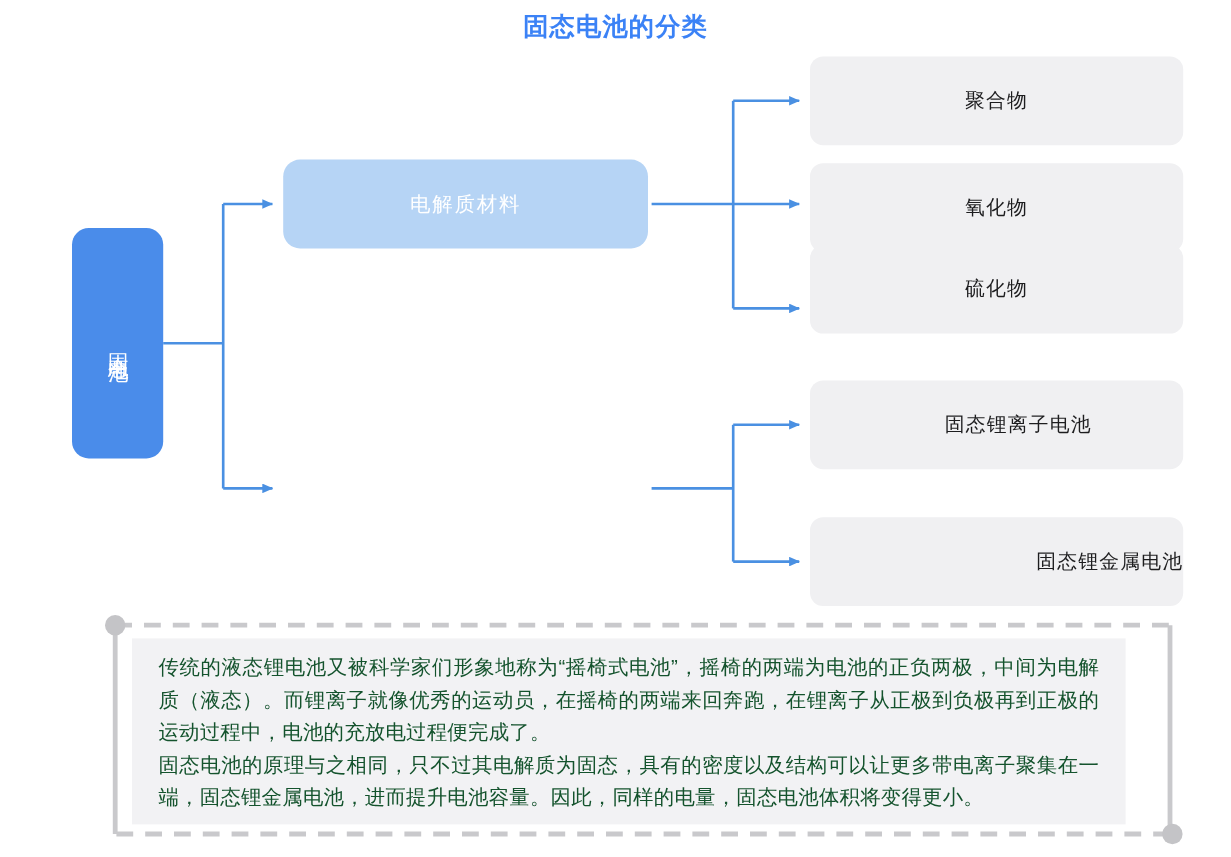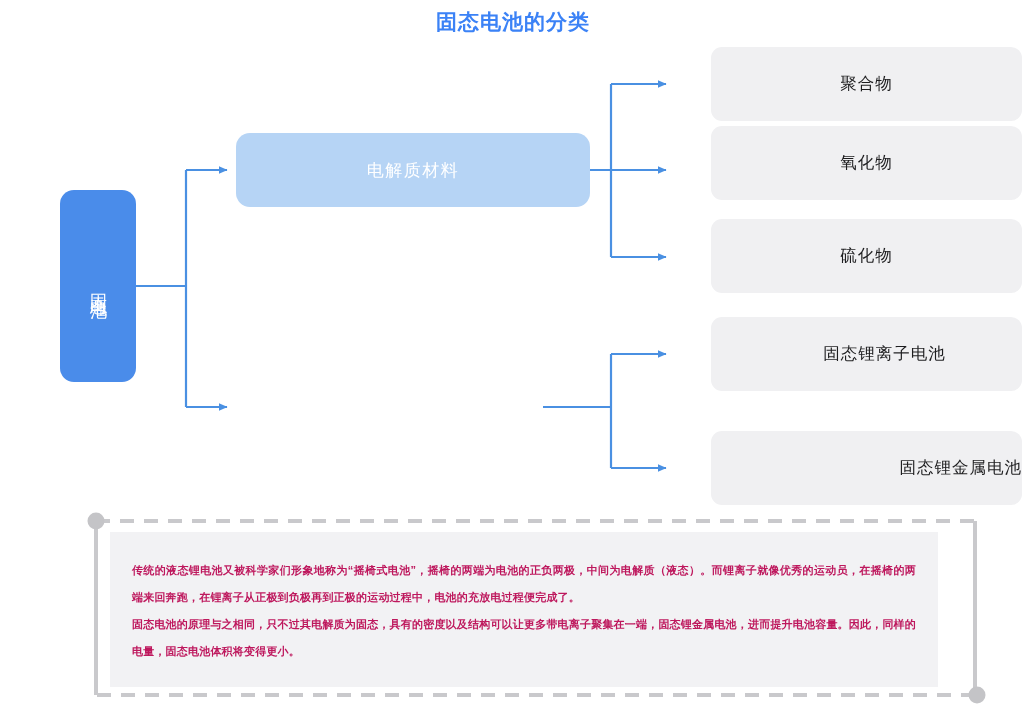--- a/index.html
+++ b/index.html
@@ -62,49 +62,48 @@
     font-size: 17px;
     line-height: 28px;
     writing-mode: vertical-rl;
     text-orientation: upright;
     letter-spacing: 3px;
     white-space: pre;
   }
 
   .node-l2 {
     left: 236px;
-    width: 354px;
+    width: 304px;
     height: 74px;
     background: #b6d4f5;
     border-radius: 14px;
   }
   .node-l2.n1 { top: 133px; }
   .node-l2.n2 { top: 370px; }
   .node-l2 .label {
     color: #ffffff;
     font-size: 17px;
     letter-spacing: 1.5px;
   }
 
   .node-leaf {
     left: 675px;
     width: 311px;
     height: 74px;
     background: #f0f0f2;
     border-radius: 11px;
-    margin-left: 36px;
   }
   .node-leaf .label {
     color: #1d1d1f;
     font-size: 16.5px;
     letter-spacing: 1px;
   }
   .leaf-0 { top: 47px; }
-  .leaf-1 { top: 126px; justify-content: center; }
-  .leaf-2 { top: 219px; }
+  .leaf-1 { top: 136px; justify-content: center; }
+  .leaf-2 { top: 204px; }
   .leaf-3 { top: 317px; padding-left: 36px; }
   .leaf-4 { top: 431px; justify-content: flex-end; }
 
   
   #frame {
     position: absolute;
     left: 0;
     top: 0;
     width: 1026px;
     height: 714px;
@@ -117,26 +116,25 @@
     top: 532px;
     width: 828px;
     height: 155px;
     background: #f2f2f4;
     padding: 16px 22px 14px 22px;
     display: flex;
     flex-direction: column;
     justify-content: center;
   }
   .footnote p {
-    font-size: 11px;
+    font-size: 17px;
     line-height: 27px;
-    color: #be185d;
+    color: #14532d;
     text-align: justify;
     letter-spacing: 0.2px;
-    font-weight: bold;
   }
 </style>
 </head>
 <body>
 
 <div id="stage">
 
   <div class="title">固态电池的分类</div>
 
   <svg id="connectors" viewBox="0 0 1026 714" width="1026" height="714">

